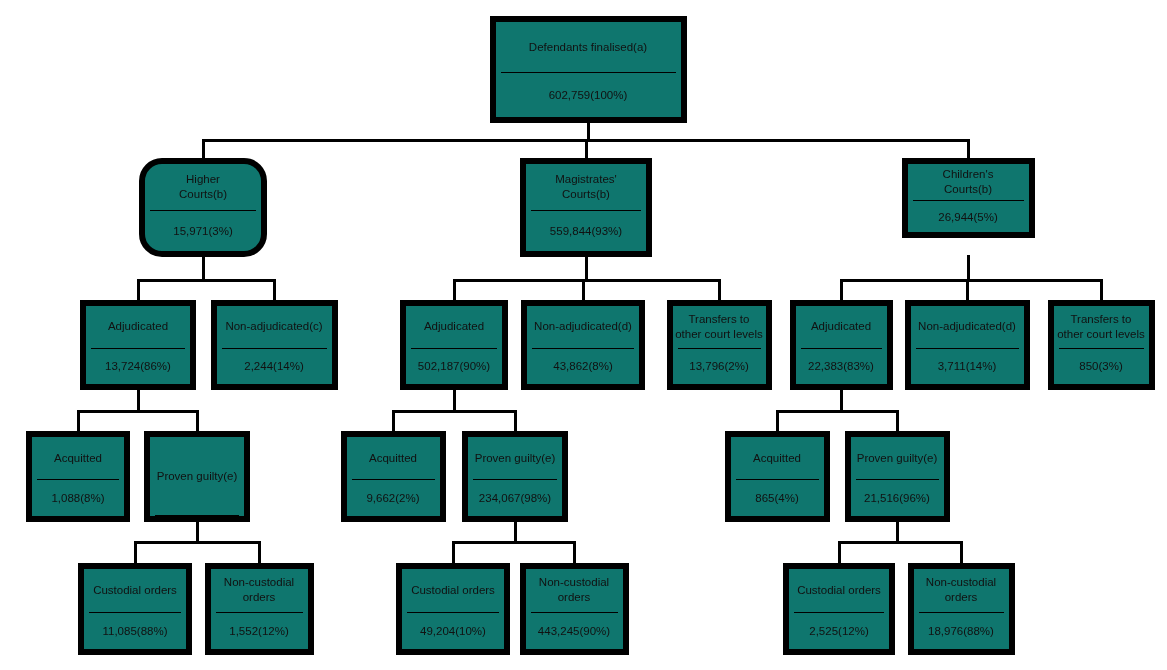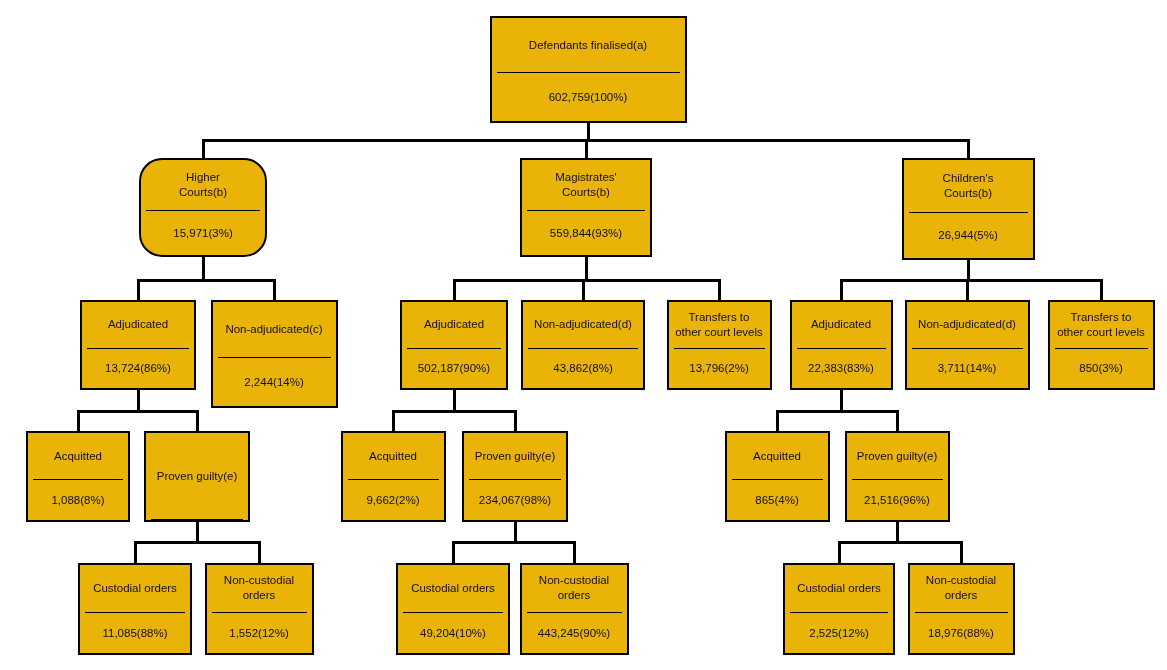--- a/index.html
+++ b/index.html
@@ -18,22 +18,22 @@
   .connectors {
     position: absolute;
     left: 0;
     top: 0;
     width: 1167px;
     height: 670px;
   }
   .node {
     position: absolute;
     box-sizing: border-box;
-    background: #eab308;
-    border: 2px solid #f9a8d4;
+    background: #0f766e;
+    border: 6px solid #f9a8d4;
     display: flex;
     flex-direction: column;
     text-align: center;
     color: #111111;
     font-size: 11.5px;
     justify-content: space-between;
   }
   .node-label {
     flex: 1.06;
     display: flex;
@@ -124,38 +124,38 @@
     </div>
     <div class="node" style="left: 520px; top: 158px; width: 132px; height: 99px; border-color: rgb(0, 0, 0); color: rgb(17, 17, 17);">
       <div class="node-label">Magistrates'
 Courts(b)</div>
       <div class="node-divider"></div>
       <div class="node-value">
         <span>559,844</span>
         <span>(93%)</span>
       </div>
     </div>
-    <div class="node" style="left: 901.5px; top: 158px; width: 133px; height: 102px; border-color: rgb(0, 0, 0); color: rgb(17, 17, 17);">
+    <div class="node" style="left: 901.5px; top: 158px; width: 133px; height: 80px; border-color: rgb(0, 0, 0); color: rgb(17, 17, 17);">
       <div class="node-label">Children's
 Courts(b)</div>
       <div class="node-divider"></div>
       <div class="node-value">
         <span>26,944</span>
         <span>(5%)</span>
       </div>
     </div>
     <div class="node" style="left: 80px; top: 300px; width: 116px; height: 90px; border-color: rgb(0, 0, 0); color: rgb(17, 17, 17);">
       <div class="node-label">Adjudicated</div>
       <div class="node-divider"></div>
       <div class="node-value">
         <span>13,724</span>
         <span>(86%)</span>
       </div>
     </div>
-    <div class="node" style="left: 210.5px; top: 300px; width: 127px; height: 108px; border-color: rgb(0, 0, 0); color: rgb(17, 17, 17);">
+    <div class="node" style="left: 210.5px; top: 300px; width: 127px; height: 90px; border-color: rgb(0, 0, 0); color: rgb(17, 17, 17);">
       <div class="node-label">Non-adjudicated(c)</div>
       <div class="node-divider"></div>
       <div class="node-value">
         <span>2,244</span>
         <span>(14%)</span>
       </div>
     </div>
     <div class="node" style="left: 400px; top: 300px; width: 108px; height: 90px; border-color: rgb(0, 0, 0); color: rgb(17, 17, 17);">
       <div class="node-label">Adjudicated</div>
       <div class="node-divider"></div>

